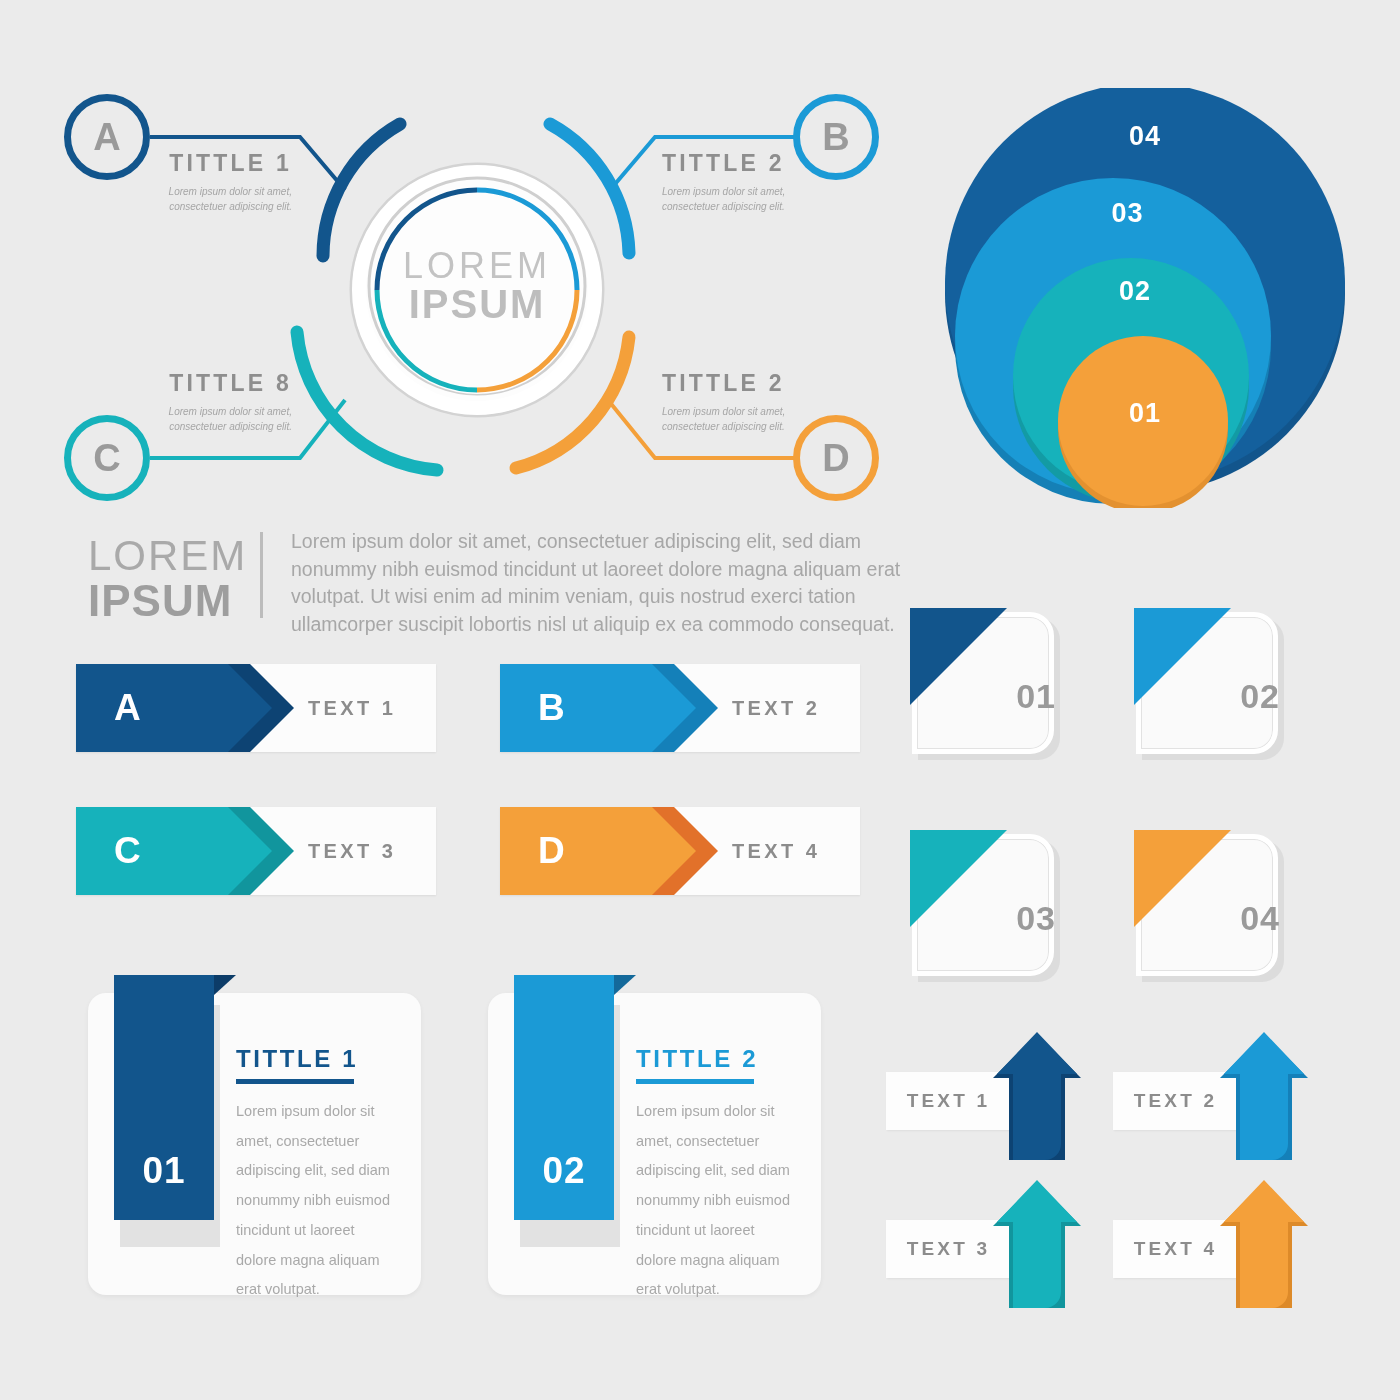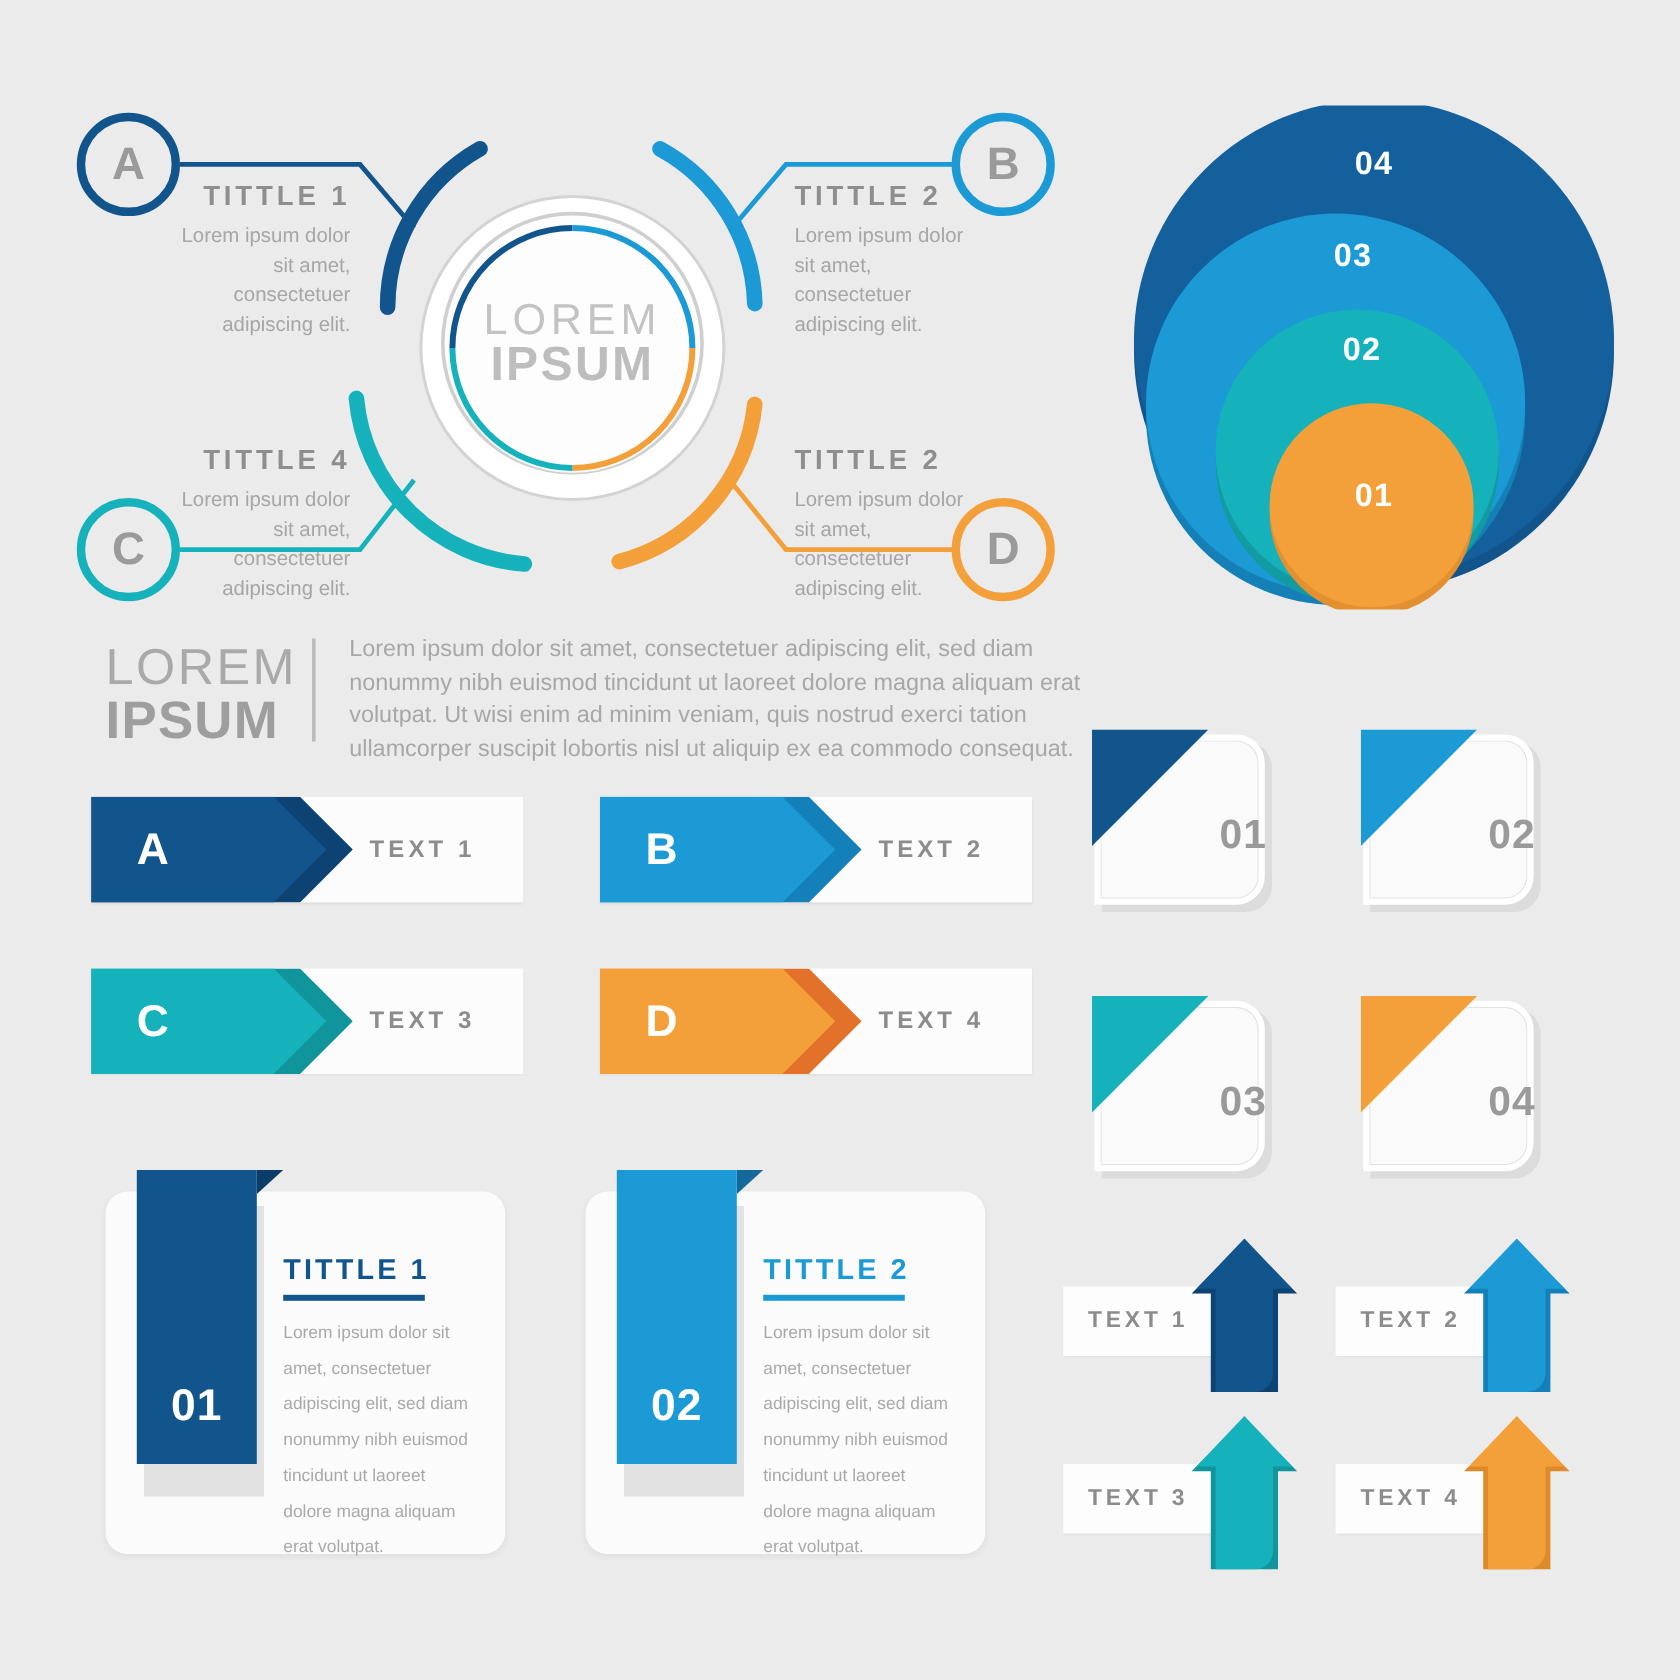--- a/index.html
+++ b/index.html
@@ -23,22 +23,23 @@
   }
   .node-circle.b { border-color: #1b9ad6; }
   .node-circle.c { border-color: #16b2bb; }
   .node-circle.d { border-color: #f4a03a; }
 
   .ttl {
     font-size: 23px; font-weight: bold; color: #8e8e8e;
     letter-spacing: 3.2px; white-space: nowrap;
   }
   .sub {
-    font-size: 17px; color: #a6a6a6; line-height: 1.45;
+    font-size: 10px; color: #a6a6a6; line-height: 1.45;
     width: 150px;
+    font-style: italic;
   }
   .tr { text-align: right; }
   .tl { text-align: left; }
 
   
   .lorem-top { font-size: 36px; color: #c3c3c3; letter-spacing: 4px; font-weight: 400; line-height: 1; }
   .lorem-bot { font-size: 40px; color: #bdbdbd; letter-spacing: 2px; font-weight: bold; line-height: 1; }
 
   
   .brand-l1 { font-size: 42px; color: #a9a9a9; letter-spacing: 2px; font-weight: 400; line-height: 1.05; }
@@ -184,21 +185,21 @@
     <div class="ttl">TITTLE 1</div>
     <div class="sub" style="margin-left:22px;margin-top:8px;">Lorem ipsum dolor sit amet, consectetuer adipiscing elit.</div>
   </div>
 
   <div class="abs tl" style="left:662px;top:150px;width:172px;">
     <div class="ttl">TITTLE 2</div>
     <div class="sub" style="margin-top:8px;">Lorem ipsum dolor sit amet, consectetuer adipiscing elit.</div>
   </div>
 
   <div class="abs tr" style="left:120px;top:370px;width:172px;">
-    <div class="ttl">TITTLE 4</div>
+    <div class="ttl">TITTLE 8</div>
     <div class="sub" style="margin-left:22px;margin-top:8px;">Lorem ipsum dolor sit amet, consectetuer adipiscing elit.</div>
   </div>
 
   <div class="abs tl" style="left:662px;top:370px;width:172px;">
     <div class="ttl">TITTLE 2</div>
     <div class="sub" style="margin-top:8px;">Lorem ipsum dolor sit amet, consectetuer adipiscing elit.</div>
   </div>
 
   <div class="abs" style="left:377px;top:248px;width:200px;text-align:center;">
     <div class="lorem-top">LOREM</div>

